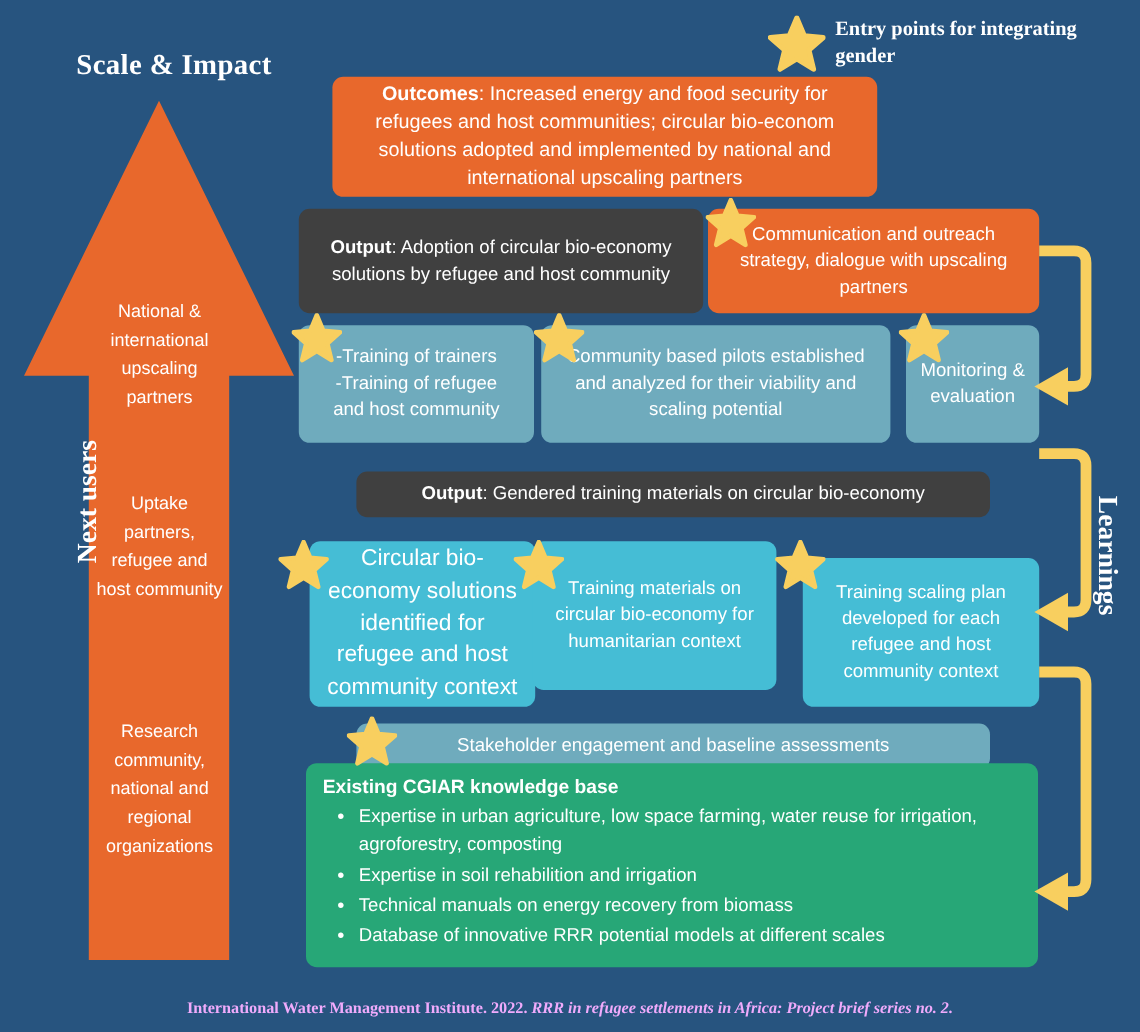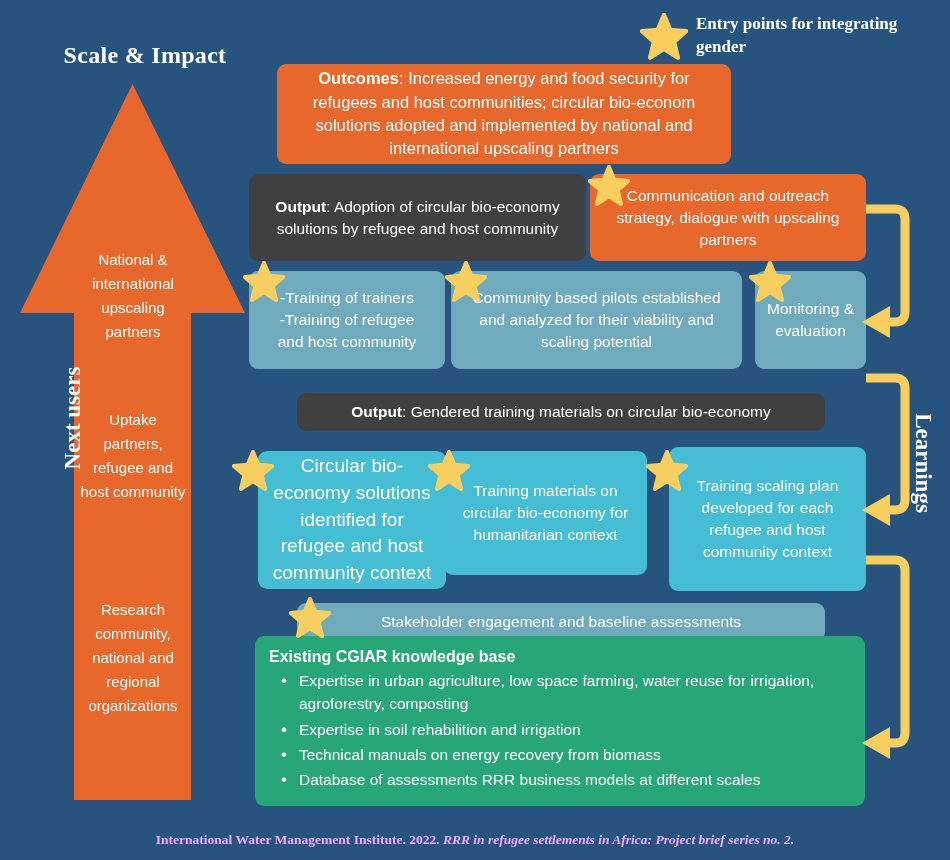--- a/index.html
+++ b/index.html
@@ -239,40 +239,40 @@
   </div>
   <div class="box cyan" style="left:444px; top:451px; width:203px; height:124px; font-size:15.5px; padding:6px 8px;">
     <span>Training materials on circular bio-economy for humanitarian context</span>
   </div>
 
   <div class="star" style="left:646px; top:450px;">
     <svg viewBox="0 0 100 100">
         <path fill="#f8cf5f" d="M50 4 L63 35 L96 38 L71 60 L79 93 L50 75 L21 93 L29 60 L4 38 L37 35 Z" stroke="#f8cf5f" stroke-width="9" stroke-linejoin="round"></path>
       </svg>
   </div>
-  <div class="box cyan" style="left:669px; top:447px; width:197px; height:144px; font-size:15.5px; padding:24px 8px;">
+  <div class="box cyan" style="left:669px; top:465px; width:197px; height:124px; font-size:15.5px; padding:24px 8px;">
     <span>Training scaling plan developed for each refugee and host community context</span>
   </div>
 
   <div class="star" style="left:289px; top:597px;">
     <svg viewBox="0 0 100 100">
         <path fill="#f8cf5f" d="M50 4 L63 35 L96 38 L71 60 L79 93 L50 75 L21 93 L29 60 L4 38 L37 35 Z" stroke="#f8cf5f" stroke-width="9" stroke-linejoin="round"></path>
       </svg>
   </div>
   <div class="box teal" style="left:297px; top:603px; width:528px; height:38px; font-size:15.5px;">
     <span>Stakeholder engagement and baseline assessments</span>
   </div>
 
   <div id="kb">
     <div class="kb-title">Existing CGIAR knowledge base</div>
     <ul>
       <li>Expertise in urban agriculture, low space farming, water reuse for irrigation, agroforestry, composting</li>
       <li>Expertise in soil rehabilition and irrigation</li>
       <li>Technical manuals on energy recovery from biomass</li>
-      <li>Database of assessments RRR business models at different scales</li>
+      <li>Database of innovative RRR potential models at different scales</li>
     </ul>
   </div>
 
   <div id="footer">
     <span>International Water Management Institute. 2022. </span><span class="it">RRR in refugee settlements in Africa: Project brief series no. 2.</span>
   </div>
 
 </div>
 
 </body></html>

